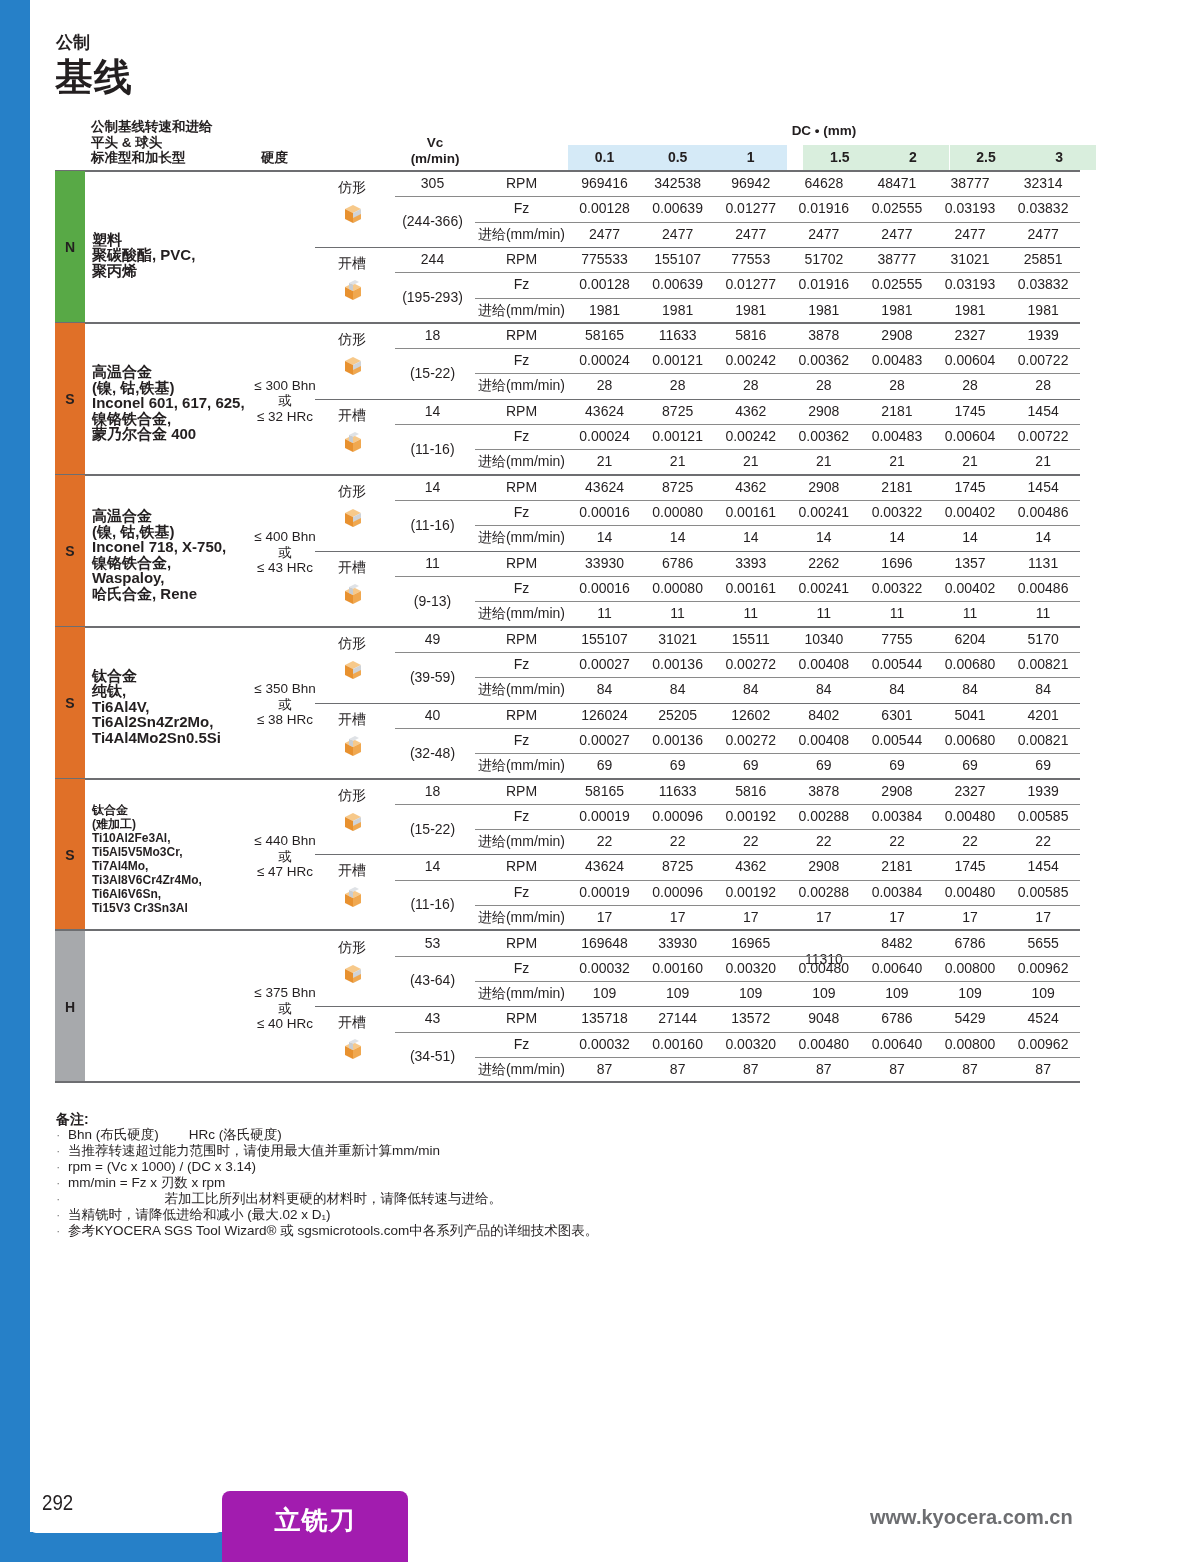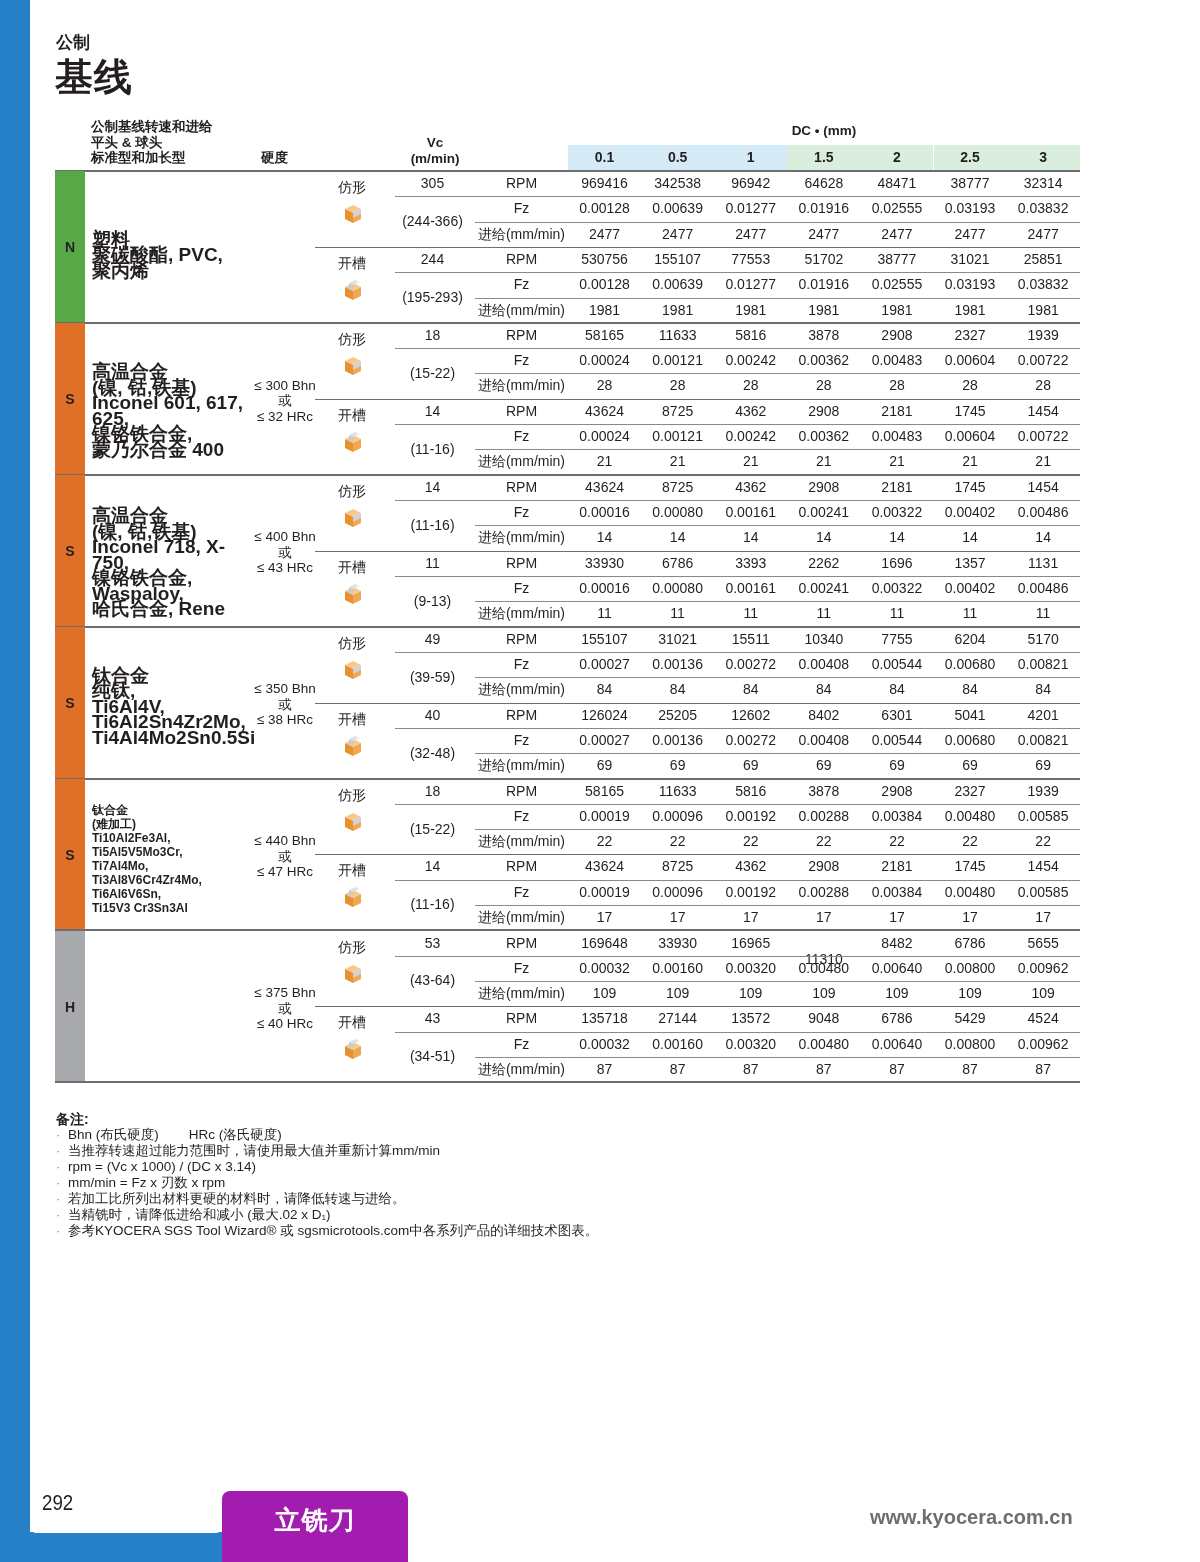--- a/index.html
+++ b/index.html
@@ -11,26 +11,26 @@
   .tab-label{position:absolute;left:0;right:0;top:12px;text-align:center;color:#fff;font-size:26px;font-weight:bold;letter-spacing:1px;}
   .page-number{position:absolute;left:42px;top:1490px;font-size:22px;color:#231f20;font-family:"Liberation Sans Narrow","Liberation Sans",sans-serif;transform:scaleX(0.85);transform-origin:left;}
   .url{position:absolute;left:870px;top:1506px;font-size:20px;color:#6d6e71;font-weight:bold;}
   .subtitle{position:absolute;left:56px;top:31px;font-size:17px;font-weight:bold;}
   .title{position:absolute;left:55px;top:52px;font-size:38px;font-weight:bold;letter-spacing:1px;}
   .hdr-text{position:absolute;font-size:13.5px;font-weight:bold;line-height:15.5px;}
   .hdr-center{text-align:center;}
   .dc-title{position:absolute;left:568px;width:512px;top:123px;text-align:center;font-size:13.5px;font-weight:bold;}
   .dc-cell{position:absolute;top:145px;height:25px;line-height:25px;text-align:center;font-size:14px;font-weight:bold;width:73.1px;}
   .dc-blue{background:#d5eaf7;}
-  .dc-green{background:#d9eedd;}
+  .dc-green{background:#d9eedd;margin-left:16px;}
   .hline{position:absolute;height:0;border-top:1px solid #8a8a8a;}
   .hline-thick{position:absolute;height:0;border-top:2px solid #6d6e71;}
   .block{position:absolute;left:55px;width:1025px;height:152px;}
   .cat{position:absolute;left:0;top:0;width:30px;height:100%;color:#231f20;font-weight:bold;font-size:14px;display:flex;align-items:center;justify-content:center;}
-  .material{position:absolute;left:37px;width:165px;font-size:19px;font-weight:bold;line-height:15.5px;}
+  .material{position:absolute;left:37px;width:165px;font-size:15px;font-weight:bold;line-height:15.5px;}
   .material.narrow{font-size:12px;line-height:14px;}
   .hardness{position:absolute;left:190px;width:80px;text-align:center;font-size:13.5px;line-height:15.5px;font-family:"Liberation Sans Narrow","Liberation Sans",sans-serif;}
   .mode{position:absolute;left:262px;width:70px;text-align:center;font-size:14px;}
   .icon{position:absolute;left:287px;width:22px;height:22px;}
   .cell{position:absolute;height:25px;line-height:25px;text-align:center;font-size:14px;font-family:"Liberation Sans Narrow","Liberation Sans",sans-serif;}
   .vc{left:335px;width:85px;}
   .label{left:420px;width:93px;}
   .dcol{width:73.1px;}
   .notes{position:absolute;left:56px;top:1111px;font-size:13.5px;line-height:16px;}
   .notes-title{font-weight:bold;font-size:14px;}
@@ -122,21 +122,21 @@
       <div class="icon" style="top:107.9px"><svg viewBox="0 0 22 22" width="22" height="22">
           <polygon points="3,8 11,4 19,8 11,12" fill="#f7c98a"></polygon>
           <polygon points="3,8 11,12 11,21 3,17" fill="#e8912f"></polygon>
           <polygon points="11,12 19,8 19,17 11,21" fill="#f0a850"></polygon>
           <polygon points="7,4 13,1 17,3 11,6" fill="#dfe2e6"></polygon>
           <polygon points="7,4 11,6 11,12 7,10" fill="#c7ccd2"></polygon>
         </svg></div>
       <div class="cell vc" style="top:75.9px">244</div>
       <div class="cell vc" style="top:113.85000000000001px">(195-293)</div>
       <div class="cell label" style="top:75.9px">RPM</div>
-      <div class="cell dcol" style="left:513px;top:75.9px">530756</div>
+      <div class="cell dcol" style="left:513px;top:75.9px">775533</div>
       <div class="cell dcol" style="left:586.1px;top:75.9px">155107</div>
       <div class="cell dcol" style="left:659.2px;top:75.9px">77553</div>
       <div class="cell dcol" style="left:732.3px;top:75.9px">51702</div>
       <div class="cell dcol" style="left:805.4px;top:75.9px">38777</div>
       <div class="cell dcol" style="left:878.5px;top:75.9px">31021</div>
       <div class="cell dcol" style="left:951.5999999999999px;top:75.9px">25851</div>
       <div class="cell label" style="top:101.2px">Fz</div>
       <div class="cell dcol" style="left:513px;top:101.2px">0.00128</div>
       <div class="cell dcol" style="left:586.1px;top:101.2px">0.00639</div>
       <div class="cell dcol" style="left:659.2px;top:101.2px">0.01277</div>
@@ -596,17 +596,17 @@
     </div>
   </div>
 
 <div class="notes">
   <div class="notes-title">备注:</div>
   <div id="notes-list">
       <div class="note" style="white-space: pre;">Bhn (布氏硬度)        HRc (洛氏硬度)</div>
       <div class="note" style="white-space: pre;">当推荐转速超过能力范围时，请使用最大值并重新计算mm/min</div>
       <div class="note" style="white-space: pre;">rpm = (Vc x 1000) / (DC x 3.14)</div>
       <div class="note" style="white-space: pre;">mm/min = Fz x 刃数 x rpm</div>
-      <div class="note" style="white-space: pre;">若加工比所列出材料更硬的材料时，请降低转速与进给。</div>
+      <div class="note" style="white-space: pre; text-align: center;">若加工比所列出材料更硬的材料时，请降低转速与进给。</div>
       <div class="note" style="white-space: pre;">当精铣时，请降低进给和减小 (最大.02 x D₁)</div>
       <div class="note" style="white-space: pre;">参考KYOCERA SGS Tool Wizard® 或 sgsmicrotools.com中各系列产品的详细技术图表。</div>
     </div>
 </div>
 
 </body></html>

